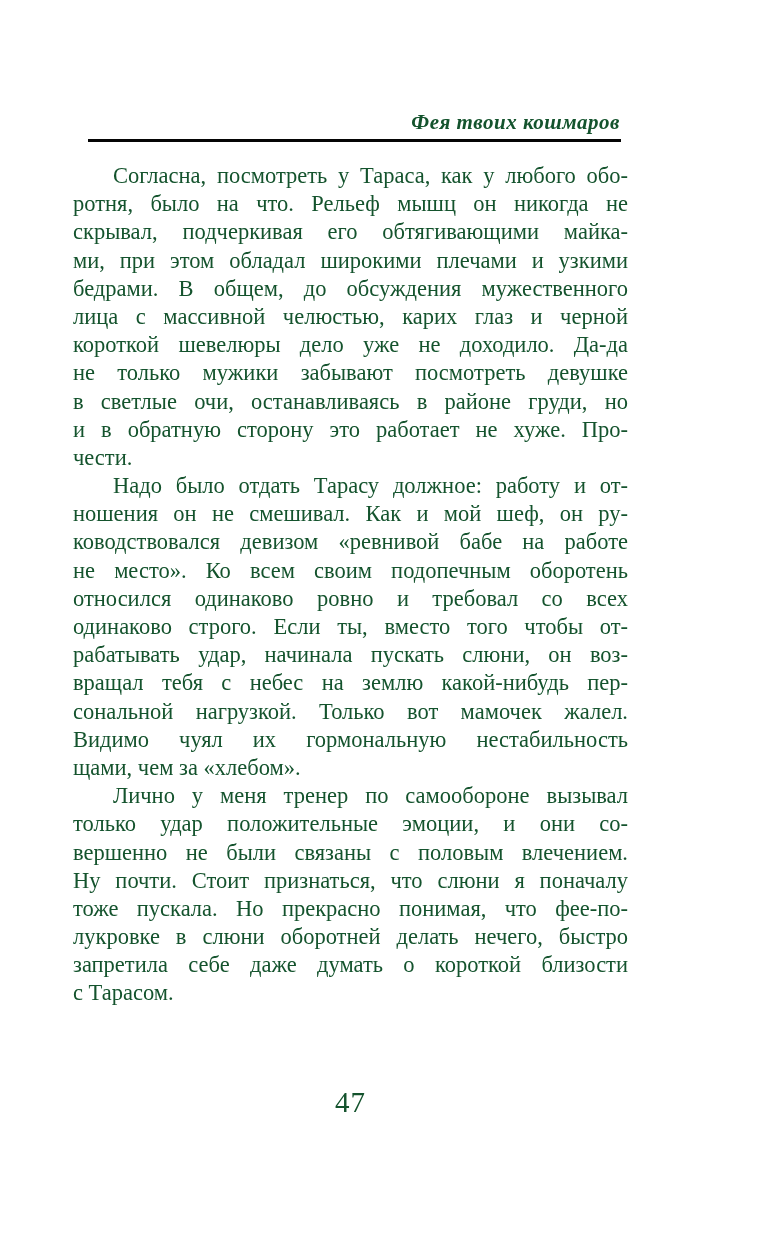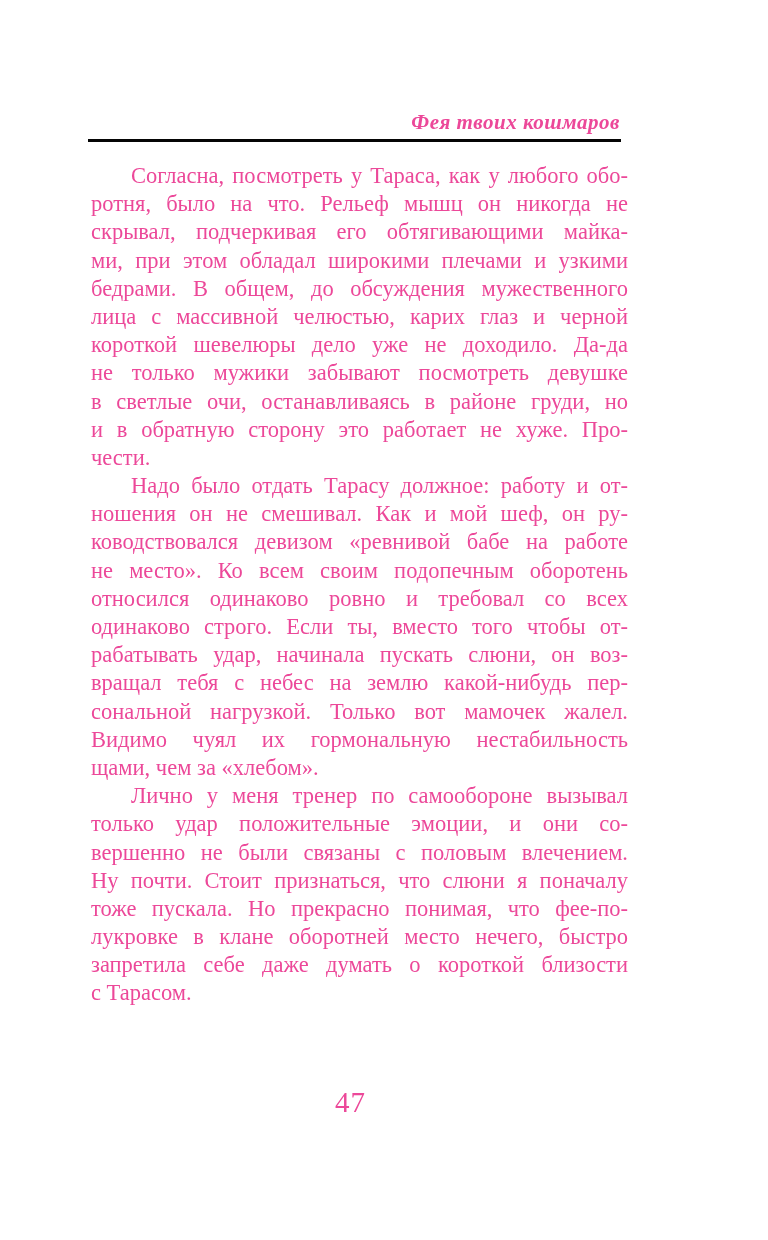--- a/index.html
+++ b/index.html
@@ -1,21 +1,21 @@
 <!DOCTYPE html>
 <html><head>
 <meta charset="utf-8">
 <style>
   html, body { margin: 0; padding: 0; }
   .page {
     position: relative;
     width: 768px;
     height: 1240px;
     background: #ffffff;
-    color: #ec4899;
+    color: #14532d;
     font-family: "Liberation Serif", serif;
     overflow: hidden;
   }
   .running-header {
     position: absolute;
     left: 88px;
     top: 110px;
     width: 532px;
     text-align: right;
     font-size: 21px;
@@ -40,21 +40,20 @@
     font-size: 22.5px;
     line-height: 28.2px;
     font-weight: normal;
   }
   .ln {
     text-align: justify;
     text-align-last: justify;
     white-space: normal;
     height: 28.2px;
     overflow: visible;
-    margin-left: 18px;
   }
   .ln.indent { text-indent: 40px; }
   .ln.last {
     text-align: right;
     text-align-last: left;
   }
   .page-number {
     position: absolute;
     left: 73px;
     top: 1086px;
@@ -102,21 +101,21 @@
       <div class="ln">Видимо чуял их гормональную нестабильность</div>
       <div class="ln last">щами, чем за «хлебом».</div>
     </div>
 
     <div>
       <div class="ln indent">Лично у меня тренер по самообороне вызывал</div>
       <div class="ln">только удар положительные эмоции, и они со-</div>
       <div class="ln">вершенно не были связаны с половым влечением.</div>
       <div class="ln">Ну почти. Стоит признаться, что слюни я поначалу</div>
       <div class="ln">тоже пускала. Но прекрасно понимая, что фее-по-</div>
-      <div class="ln">лукровке в клане оборотней место нечего, быстро</div>
+      <div class="ln">лукровке в слюни оборотней делать нечего, быстро</div>
       <div class="ln">запретила себе даже думать о короткой близости</div>
       <div class="ln last">с Тарасом.</div>
     </div>
 
   </div>
 
   <div class="page-number">47</div>
 
 </div>
 

